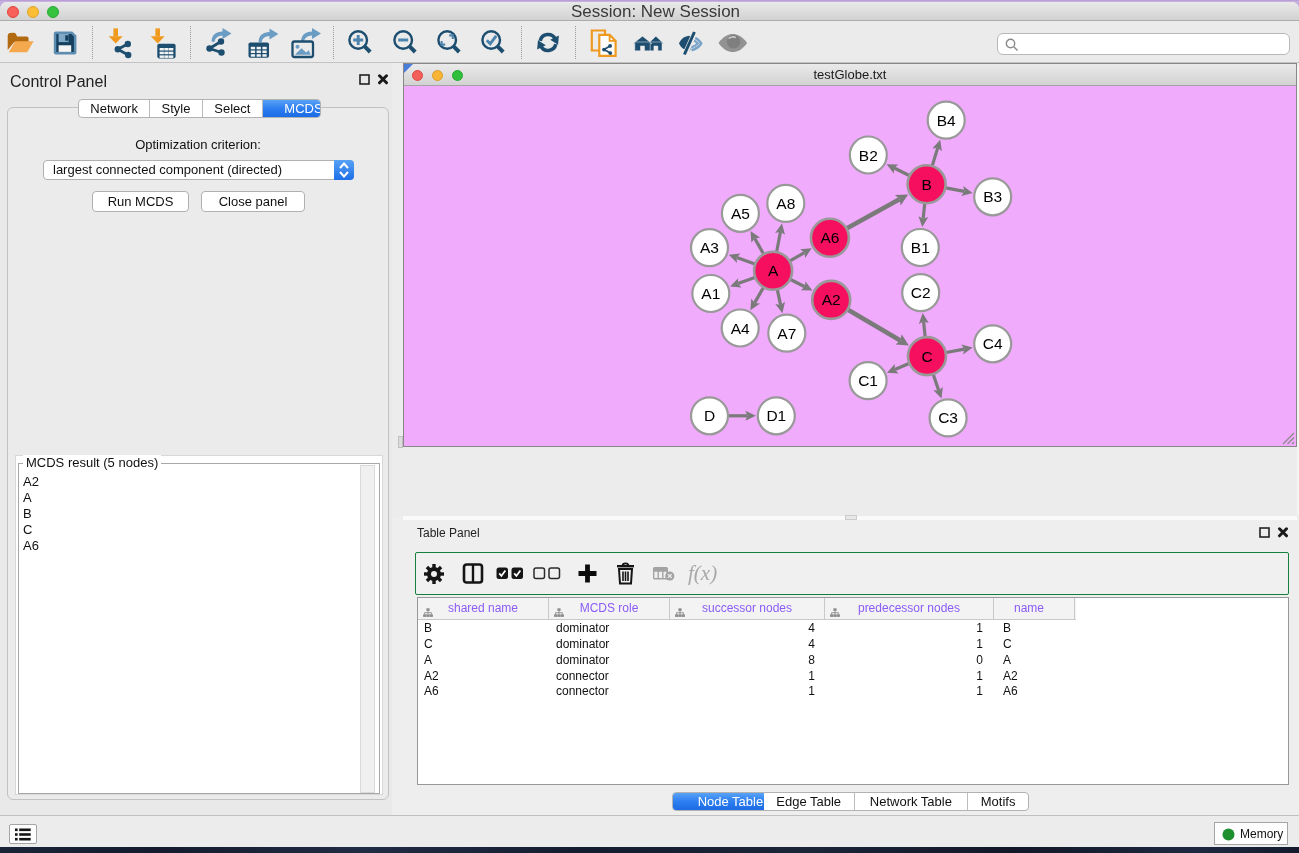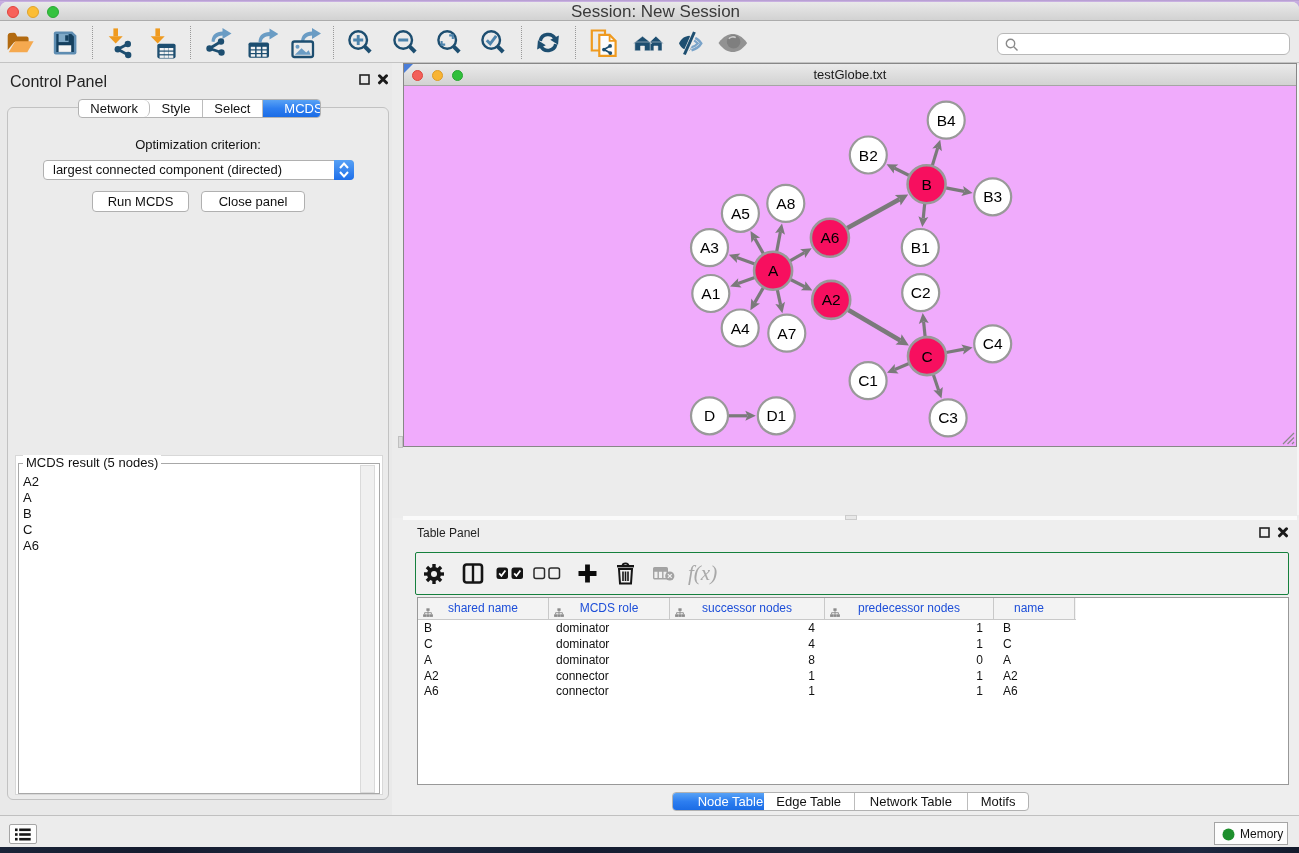--- a/index.html
+++ b/index.html
@@ -44,21 +44,21 @@
 #netwin .wtitle { position:absolute; top:0; left:0; width:100%; height:22px; background:linear-gradient(#eaeaea,#d2d2d2); border-bottom:1px solid #a5a5a5; }
 #netwin .wtitle .title { width:100%; text-align:center; font-size:13px; color:#1a1a1a; line-height:22px; }
 .tl2 { position:absolute; border-radius:50%; width:11px; height:11px; top:6px; }
 
 #tpanel { position:absolute; left:0px; top:455px; width:907px; height:297px; background:#eeeeee; }
 #tpanel .phead { position:absolute; left:25px; top:8px; font-size:12px; color:#222; }
 #ttoolbar { position:absolute; left:23px; top:34px; width:874px; height:43px; background:#f0f0f0; border:1px solid #15803d; border-radius:2px; }
 #ttable { position:absolute; left:25px; top:79px; width:872px; height:188px; background:#fff; border:1px solid #989898; }
 #thead { position:absolute; left:0; top:0; width:658px; height:22px; background:#f3f3f3; border-bottom:1px solid #c9c9c9; }
 .hcell { position:absolute; top:0; height:22px; border-right:1px solid #c9c9c9; }
-.hlabel { position:absolute; top:0; width:100%; text-align:center; font-size:12px; color:#1d4ed8; line-height:21px; }
+.hlabel { position:absolute; top:0; width:100%; text-align:center; font-size:12px; color:#8b5cf6; line-height:21px; }
 .hicon { position:absolute; left:5px; top:6px; }
 .trow { position:absolute; font-size:12px; color:#111; height:16px; line-height:16px; }
 .cell { position:absolute; }
 .num { text-align:right; }
 #btabs { position:absolute; left:280px; top:274px; }
 
 .sbtn { position:absolute; background:#fdfdfd; border:1px solid #a5a5a5; }
 </style>
 </head>
 <body>
@@ -207,21 +207,21 @@
   </div>
 
   <div id="cpanel">
     <div class="phead">Control Panel</div>
     <svg class="abs" style="left:359px;top:11px;" width="30" height="11">
       <rect x="1" y="1" width="9" height="9" fill="none" stroke="#222" stroke-width="1.6"></rect>
       <path d="M20.5,1.8 L27.5,8.8 M27.5,1.8 L20.5,8.8" stroke="#1a1a1a" stroke-width="3" stroke-linecap="round"></path>
     </svg>
     <div id="cbox"></div>
     <div class="tabgroup" style="left:78px;top:36px;width:243px;">
-      <div class="tab" style="width:72px;border-radius:6px;">Network</div>
+      <div class="tab" style="width:72px;">Network</div>
       <div class="tab" style="width:53px;">Style</div>
       <div class="tab" style="width:61px;">Select</div>
       <div class="tab sel" style="width:57px;">MCDS</div>
     </div>
     <div id="optlabel">Optimization criterion:</div>
     <div id="combo">largest connected component (directed)
       <div class="cbtn">
         <svg width="20" height="20">
           <path d="M6,8 L10,3.5 L14,8" fill="none" stroke="#fff" stroke-width="2"></path>
           <path d="M6,12 L10,16.5 L14,12" fill="none" stroke="#fff" stroke-width="2"></path>

